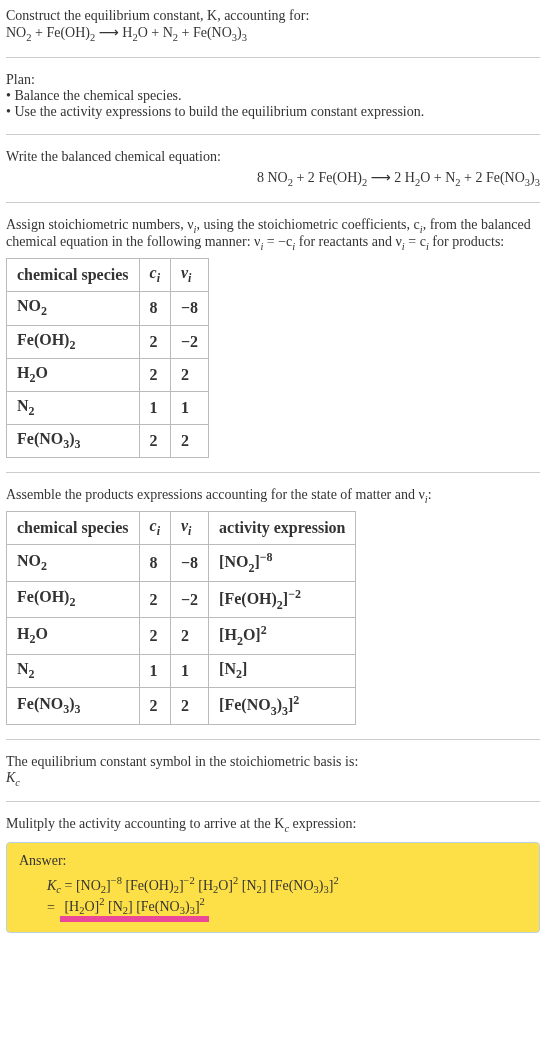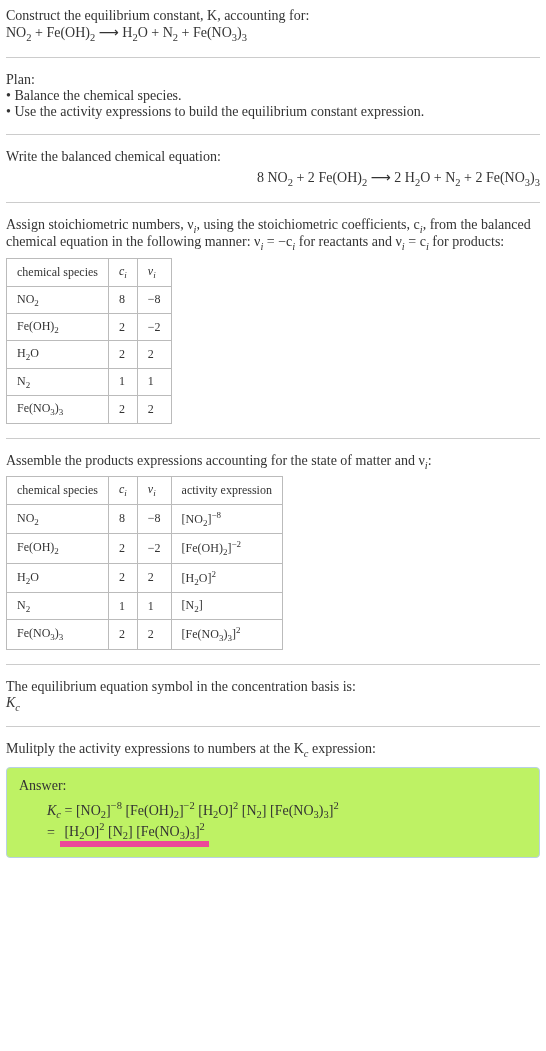--- a/index.html
+++ b/index.html
@@ -22,26 +22,26 @@
   sub { font-size: 0.75em; }
   sup { font-size: 0.75em; }
   table.data {
     border-collapse: collapse;
     margin: 6px 0;
   }
   table.data th, table.data td {
     border: 1px solid #bbb;
     padding: 5px 10px;
     text-align: left;
-    font-weight: normal;
-    font-size: 12px;
+    font-weight: bold;
+    font-size: 16px;
   }
   table.data th { background: #fff; }
   .answer-box {
-    background: #bef264;
+    background: #fde047;
     border: 1px solid #b8d0e6;
     border-radius: 4px;
     padding: 10px 12px;
     margin-top: 8px;
   }
   .answer-box .lbl { margin-bottom: 6px; }
   .frac {
     display: inline-block;
     vertical-align: middle;
     text-align: center;
@@ -176,28 +176,28 @@
           <td>2</td>
           <td>[Fe(NO<sub>3</sub>)<sub>3</sub>]<sup>2</sup></td>
         </tr>
       </tbody>
   </table>
 </div>
 
 <hr class="sep">
 
 <div class="block">
-  <div>The equilibrium equation symbol in the concentration basis is:</div>
+  <div>The equilibrium constant symbol in the stoichiometric basis is:</div>
   <div><span class="ital">K</span><sub class="ital">c</sub></div>
 </div>
 
 <hr class="sep">
 
 <div class="block">
-  <span>Mulitply the activity expressions to numbers at the K</span><sub class="ital">c</sub><span> expression:</span>
+  <span>Mulitply the activity accounting to arrive at the K</span><sub class="ital">c</sub><span> expression:</span>
 </div>
 
 <div class="answer-box">
   <div class="lbl">Answer:</div>
   <div class="indent">
     <span class="ital">K</span><sub class="ital">c</sub><span> = </span><span>[NO</span><sub>2</sub><span>]</span><sup>−8</sup><span> </span><span>[Fe(OH)</span><sub>2</sub><span>]</span><sup>−2</sup><span> </span><span>[H</span><sub>2</sub><span>O]</span><sup>2</sup><span> </span><span>[N</span><sub>2</sub><span>]</span><span> </span><span>[Fe(NO</span><sub>3</sub><span>)</span><sub>3</sub><span>]</span><sup>2</sup>
     <br>
     <span>= </span>
     <span class="frac">
       <span class="num">

